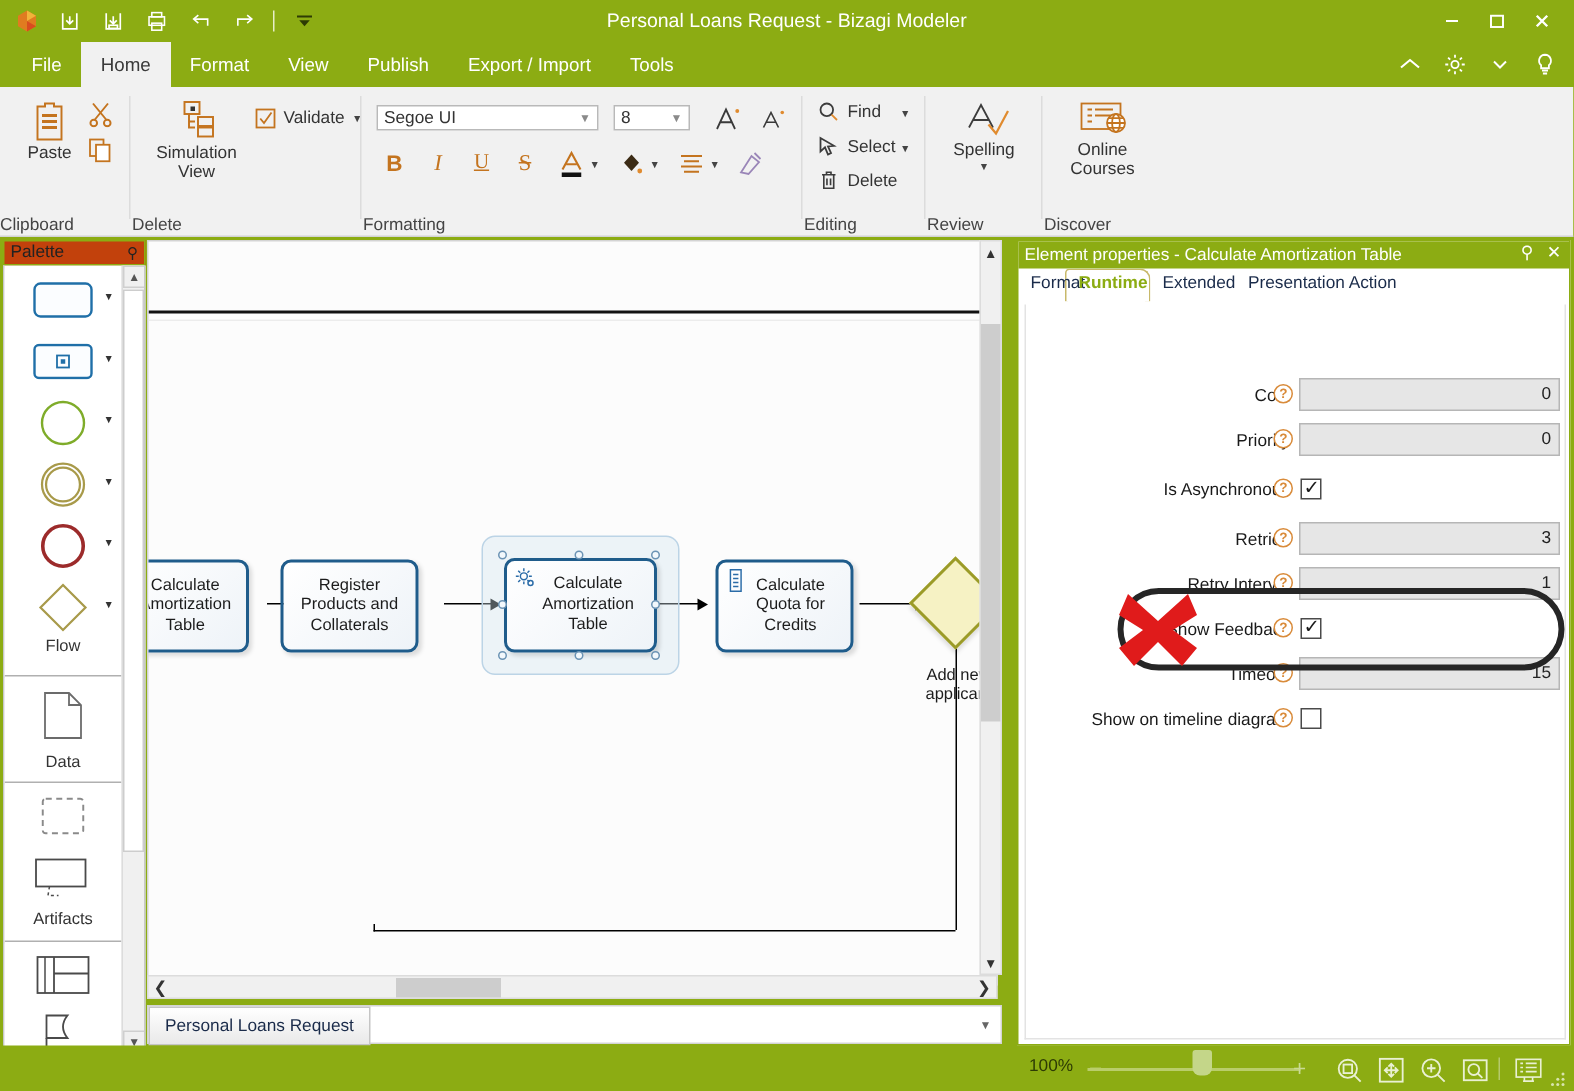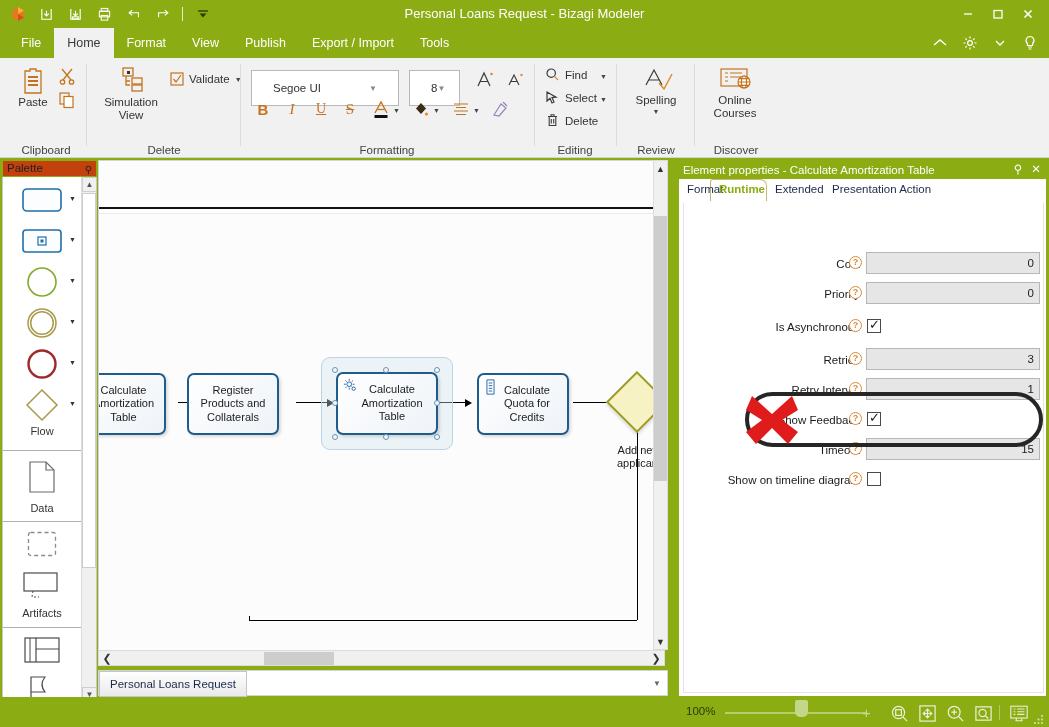--- a/index.html
+++ b/index.html
@@ -41,30 +41,30 @@
   #menu-right{ position:absolute; right:6px; top:0; height:30px; display:flex; align-items:center; gap:4px;}
   .mr-btn{ width:26px;height:26px;display:flex;align-items:center;justify-content:center;cursor:pointer;}
 
   
   #ribbon{
     position:absolute; left:0; top:58px; width:1049px; height:100px;
     background:#f1f1f1; border-bottom:1px solid #d4d4d4;
   }
   .rgroup{ position:absolute; top:0; height:100px; }
   .rgroup .glabel{
-    position:absolute; bottom:2px; left:0; width:100%; text-align:center;
+    position:absolute; bottom:2px; left:0; width:100%; 
     font-size:11.5px; color:#444;
   }
   .rsep{ position:absolute; top:6px; width:1px; height:82px; background:#dcdcdc;}
   .bigbtn{ display:flex; flex-direction:column; align-items:center; cursor:pointer;}
   .bigbtn .lbl{ font-size:11.5px; color:#333; text-align:center; line-height:13px;}
   .smallrow{ display:flex; align-items:center; gap:5px; cursor:pointer; font-size:11.5px; color:#333;}
   .fldbox{
-    height:36px; border:1px solid #b9b9b9; background:#ffffff;
-    display:flex; align-items:center; padding:0 21px; font-size:11.5px; color:#333;
+    height:17px; border:1px solid #b9b9b9; background:#ffffff;
+    display:flex; align-items:center; padding:0 4px; font-size:11.5px; color:#333;
   }
   .fldbox .caret{ margin-left:auto; color:#8a8a8a; font-size:8px;}
   .fmtbtn{ width:22px;height:22px; display:flex;align-items:center;justify-content:center;cursor:pointer;}
   .tinycaret{ font-size:7px; color:#444; cursor:pointer; }
 
   
   #palette-hdr{
     position:absolute; left:2px; top:160px; width:95px; height:17px;
     background:#c2410c; border:1px solid #8CAC13;
     font-size:11.5px; color:#222; line-height:15px; padding-left:4px;

